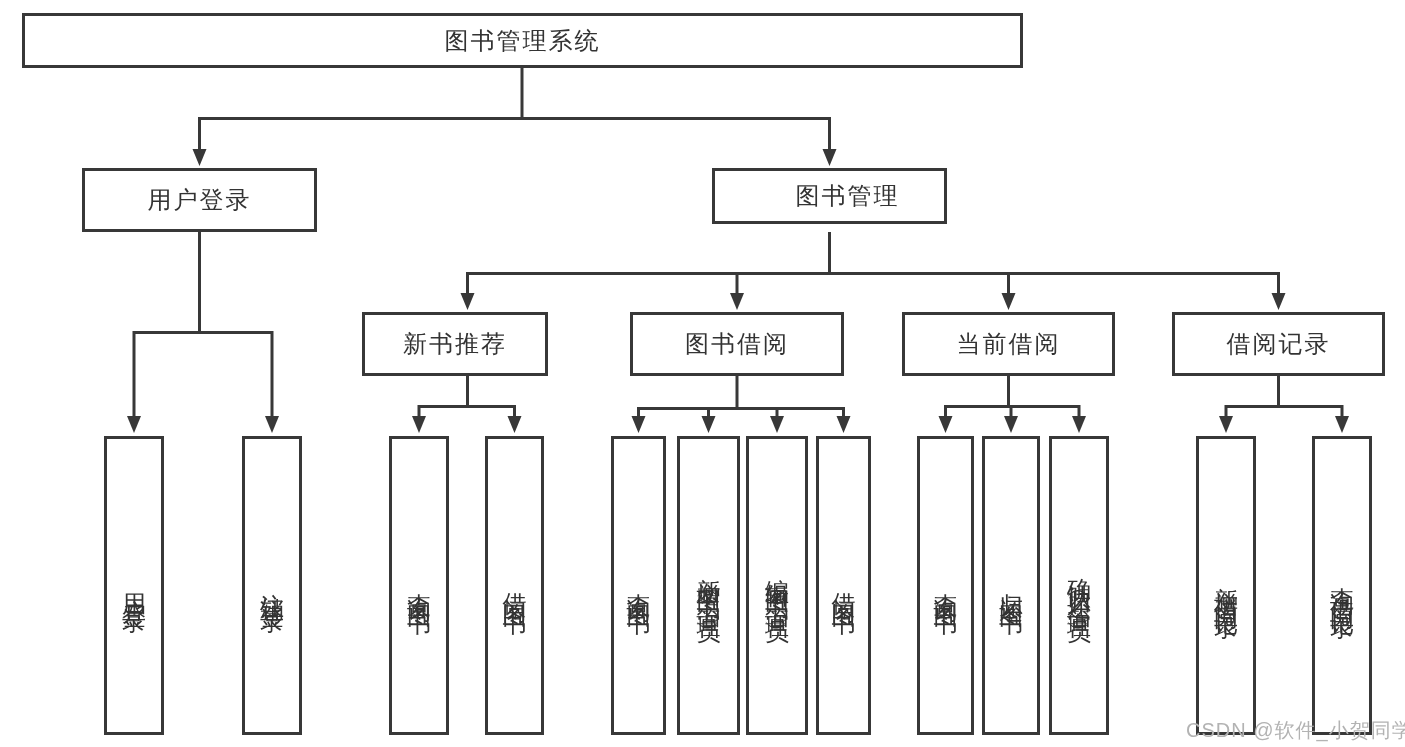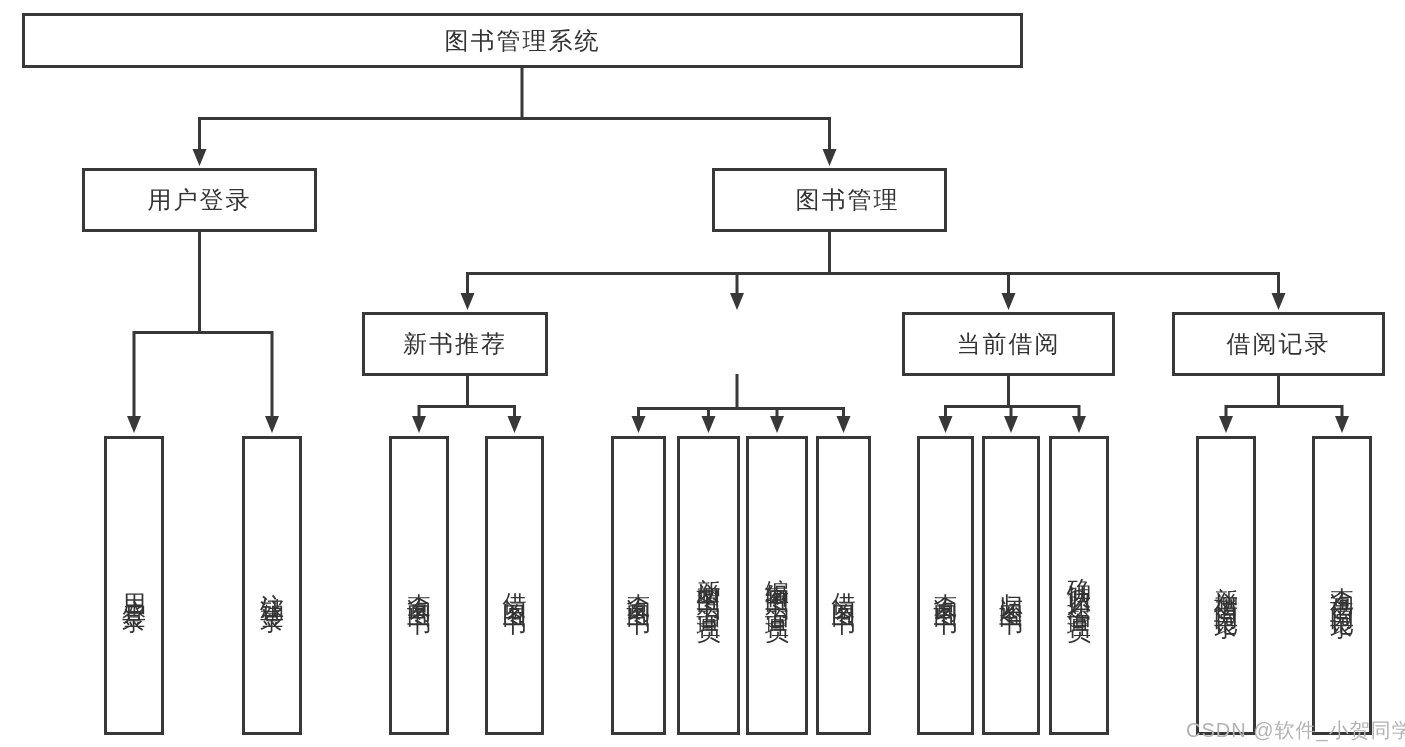--- a/index.html
+++ b/index.html
@@ -101,26 +101,29 @@
     </g>
   </svg>
 
   <div class="node" style="left:22px; top:13px; width:1001px; height:55px;">
     <span class="t">图书管理系统</span>
   </div>
 
   <div class="node" style="left:82px; top:168px; width:235px; height:64px;">
     <span class="t">用户登录</span>
   </div>
-  <div class="node" style="left:712px; top:168px; width:235px; height:64px;padding-left:36px;">
+  <div class="node" style="left:712px; top:168px; width:235px; height:56px;padding-left:36px;">
     <span class="t">图书管理</span>
   </div>
 
   <div class="node" style="left:362px; top:312px; width:186px; height:64px;">
     <span class="t">新书推荐</span>
+  </div>
+  <div class="node" style="left:630px; top:312px; width:214px; height:64px;">
+    <span class="t">图书借阅</span>
   </div>
   <div class="node" style="left:1172px; top:312px; width:213px; height:64px;">
     <span class="t">借阅记录</span>
   </div>
   <div class="node" style="left:902px; top:312px; width:213px; height:64px;">
     <span class="t">当前借阅</span>
   </div>
 
   <div class="node leaf" style="left:104px; top:436px; width:60px; height:299px;">
     <span class="t">用户登录</span>

